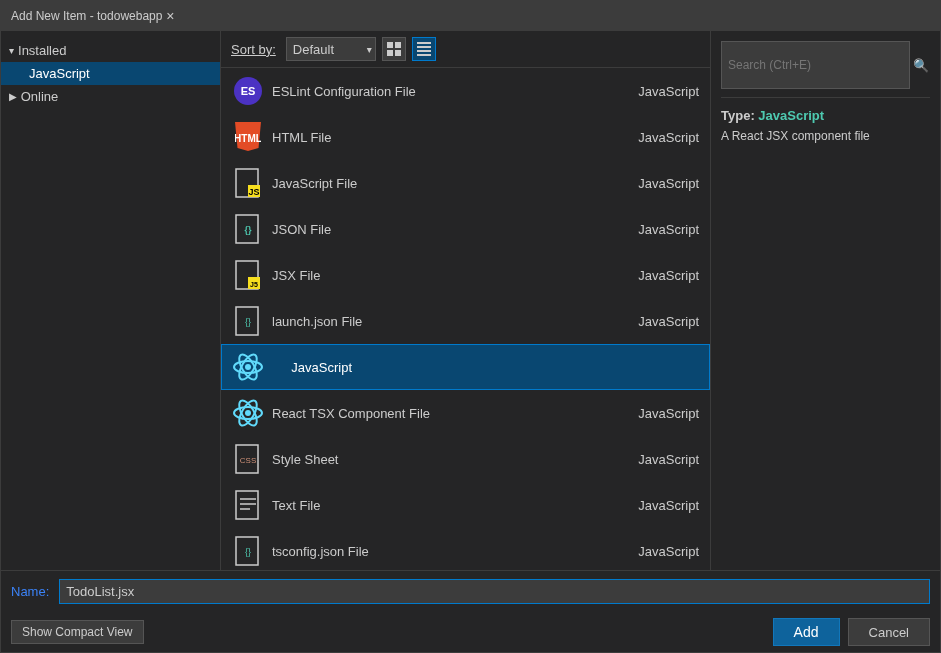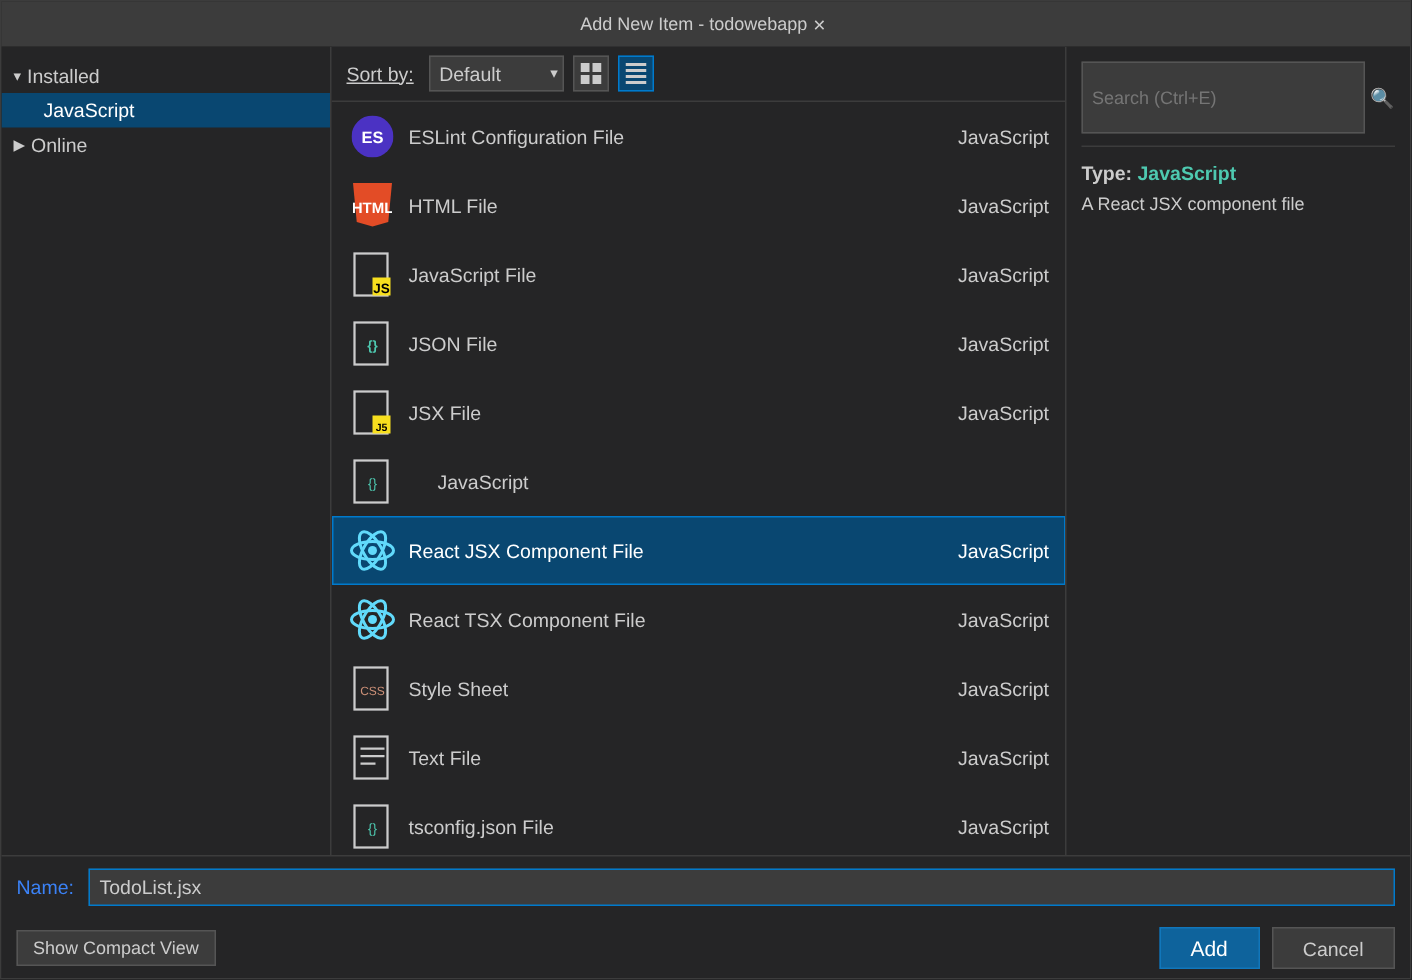--- a/index.html
+++ b/index.html
@@ -18,21 +18,21 @@
       background: #252526;
       border: 1px solid #3c3c3c;
       display: flex;
       flex-direction: column;
     }
     .title-bar {
       background: #3c3c3c;
       height: 30px;
       display: flex;
       align-items: center;
-      justify-content: center;
+      justify-content: flex-start;
       padding: 0 10px;
       flex-shrink: 0;
     }
     .title-bar-text {
       color: #cccccc;
       font-size: 12px;
     }
     .close-btn {
       width: 16px;
       height: 16px;
@@ -389,33 +389,33 @@
           <span class="item-type">JavaScript</span>
         </div>
 
         <div class="list-item">
           <div class="item-icon">
             <svg width="28" height="32" viewBox="0 0 28 32">
               <rect x="2" y="2" width="22" height="28" fill="#252526" stroke="#cccccc" stroke-width="1.5"></rect>
               <text x="14" y="20" text-anchor="middle" fill="#4ec9b0" font-size="9">{}</text>
             </svg>
           </div>
+          <span class="item-name">launch.json File</span>
           <span class="item-type">JavaScript</span>
         </div>
 
         <div class="list-item selected">
           <div class="item-icon">
             <svg width="30" height="30" viewBox="0 0 30 30">
               <ellipse cx="15" cy="15" rx="14" ry="6" fill="none" stroke="#61dafb" stroke-width="2"></ellipse>
               <ellipse cx="15" cy="15" rx="14" ry="6" fill="none" stroke="#61dafb" stroke-width="2" transform="rotate(60 15 15)"></ellipse>
               <ellipse cx="15" cy="15" rx="14" ry="6" fill="none" stroke="#61dafb" stroke-width="2" transform="rotate(120 15 15)"></ellipse>
               <circle cx="15" cy="15" r="3" fill="#61dafb"></circle>
             </svg>
           </div>
-          <span class="item-name">React JSX Component File</span>
           <span class="item-type">JavaScript</span>
         </div>
 
         <div class="list-item">
           <div class="item-icon">
             <svg width="30" height="30" viewBox="0 0 30 30">
               <ellipse cx="15" cy="15" rx="14" ry="6" fill="none" stroke="#61dafb" stroke-width="2"></ellipse>
               <ellipse cx="15" cy="15" rx="14" ry="6" fill="none" stroke="#61dafb" stroke-width="2" transform="rotate(60 15 15)"></ellipse>
               <ellipse cx="15" cy="15" rx="14" ry="6" fill="none" stroke="#61dafb" stroke-width="2" transform="rotate(120 15 15)"></ellipse>
               <circle cx="15" cy="15" r="3" fill="#61dafb"></circle>

